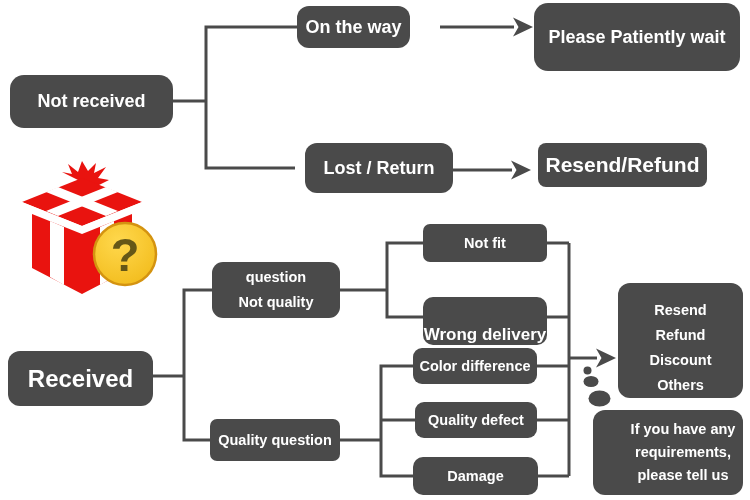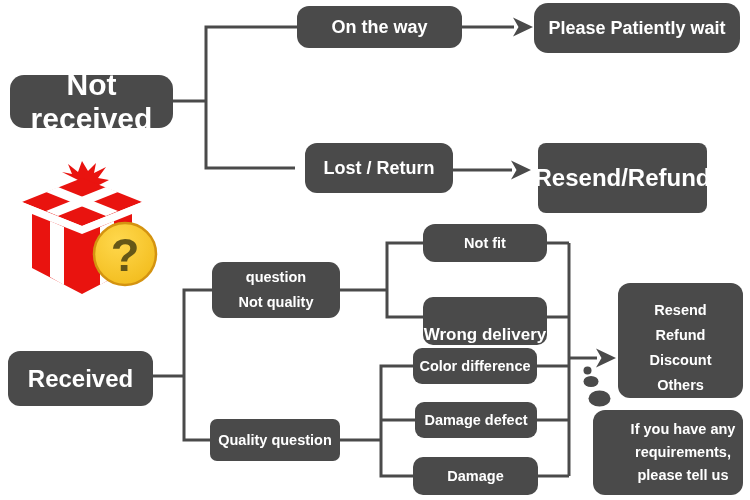--- a/index.html
+++ b/index.html
@@ -9,30 +9,30 @@
     font-family:"Liberation Sans", sans-serif;
   }
   svg.layer{position:absolute;left:0;top:0;width:750px;height:500px;}
   .node{
     position:absolute;background:#4a4a4a;color:#ffffff;font-weight:700;
     display:flex;flex-direction:column;align-items:center;justify-content:center;
     text-align:center;box-sizing:border-box;z-index:2;
   }
   .node .ln{display:block;}
   
-  #not-received{left:10px;top:75px;width:163px;height:53px;font-size:30px;border-radius:14px;}
-  #on-the-way{left:297px;top:6px;width:165px;height:42px;font-size:18px;border-radius:12px;}
-  #please-wait{left:534px;top:3px;width:206px;height:50px;font-size:18px;border-radius:14px;}
+  #not-received{left:10px;top:75px;width:163px;height:53px;font-size:18px;border-radius:14px;}
+  #on-the-way{left:297px;top:6px;width:113px;height:42px;font-size:18px;border-radius:12px;}
+  #please-wait{left:534px;top:3px;width:206px;height:68px;font-size:18px;border-radius:14px;}
   #lost-return{left:295px;top:143px;width:148px;height:50px;font-size:18px;border-radius:12px;margin-left:10px;}
-  #resend-refund{left:538px;top:143px;width:169px;height:70px;font-size:24px;border-radius:8px;}
+  #resend-refund{left:538px;top:143px;width:169px;height:44px;font-size:21px;border-radius:8px;}
   
   #received{left:8px;top:351px;width:145px;height:55px;font-size:24px;border-radius:12px;}
   #not-quality{left:212px;top:262px;width:128px;height:56px;font-size:14.5px;border-radius:11px;line-height:25px;}
   #quality-question{left:210px;top:419px;width:130px;height:42px;font-size:14.5px;border-radius:7px;}
-  #not-fit{left:423px;top:224px;width:124px;height:38px;font-size:14.5px;border-radius:12px;}
+  #not-fit{left:423px;top:224px;width:124px;height:38px;font-size:14.5px;border-radius:7px;}
   #wrong-delivery{left:423px;top:297px;width:124px;height:48px;font-size:17px;border-radius:10px;justify-content:flex-end;}
   #color-difference{left:413px;top:348px;width:124px;height:36px;font-size:14.5px;border-radius:9px;}
   #quality-defect{left:415px;top:402px;width:122px;height:36px;font-size:14.5px;border-radius:9px;}
   #damage{left:413px;top:457px;width:125px;height:38px;font-size:14.5px;border-radius:10px;}
   
   #outcomes{left:618px;top:283px;width:125px;height:115px;font-size:14.5px;border-radius:12px;line-height:25px;justify-content:flex-end;}
   #requirements{left:593px;top:410px;width:150px;height:85px;font-size:14.5px;border-radius:12px;line-height:23px;padding-left:30px;}
 </style>
 </head>
 <body>
@@ -142,21 +142,21 @@
 
 <div class="node" id="wrong-delivery">
   <span class="ln">Wrong delivery</span>
 </div>
 
 <div class="node" id="color-difference">
   <span class="ln">Color difference</span>
 </div>
 
 <div class="node" id="quality-defect">
-  <span class="ln">Damage defect</span>
+  <span class="ln">Quality defect</span>
 </div>
 
 <div class="node" id="damage">
   <span class="ln">Damage</span>
 </div>
 
 <div class="node" id="outcomes">
   <span class="ln">Resend</span>
   <span class="ln">Refund</span>
   <span class="ln">Discount</span>

